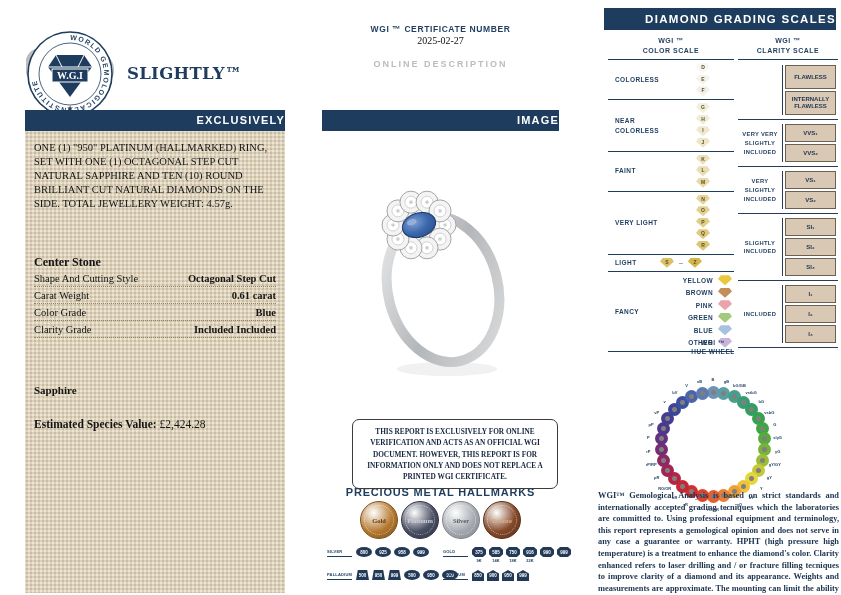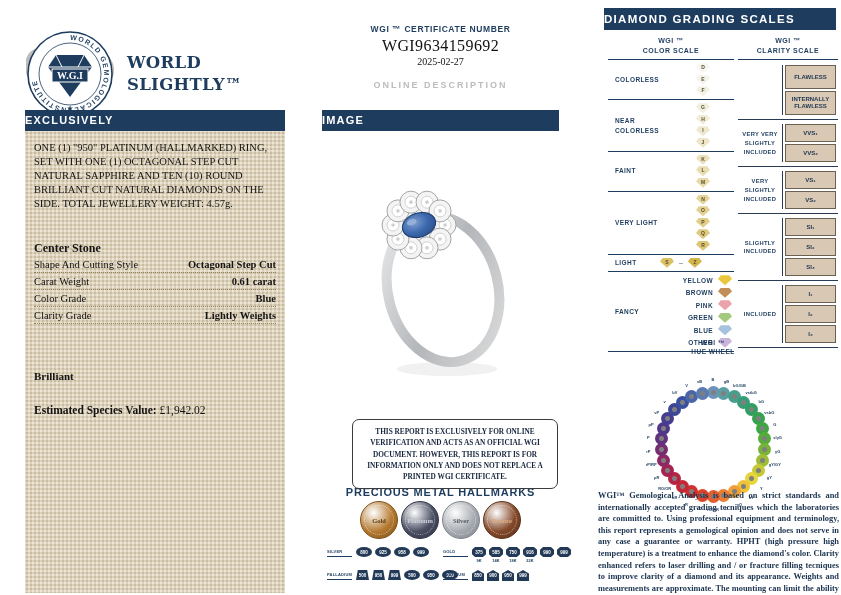--- a/index.html
+++ b/index.html
@@ -4,33 +4,33 @@
 <style>
   html,body{margin:0;padding:0;background:#888;}
   *,*::before,*::after{box-sizing:border-box;}
   #page{position:relative;width:841px;height:595px;background:#ffffff;overflow:hidden;
         font-family:"Liberation Sans",sans-serif;color:#1d3450;margin:0 auto;}
 
   
   #brand{position:absolute;left:26px;top:30px;width:280px;display:flex;align-items:center;}
   #brand-name{margin-left:13px;font-family:"DejaVu Serif",serif;font-weight:bold;
               font-size:16.5px;line-height:1.32;color:#1d3c5e;letter-spacing:.3px;}
-  .bar{position:absolute;background:#1d3c5e;color:#fff;font-weight:bold;text-align:left;}
+  .bar{position:absolute;background:#1d3c5e;color:#fff;font-weight:bold;text-align:right;}
   #desc-bar{left:25px;top:110px;width:260px;height:21px;line-height:21px;font-size:11px;letter-spacing:1.2px;}
   #image-bar{left:322px;top:110px;width:237px;height:21px;line-height:21px;font-size:11px;letter-spacing:1.2px;}
   #dgs-bar{left:604px;top:8px;width:232px;height:22px;line-height:22px;font-size:11.5px;letter-spacing:1.3px;}
 
   #left-panel{position:absolute;left:25px;top:131px;width:260px;height:462px;
       background-color:#ddd2bd;
       background-image:radial-gradient(circle,#c9bb9f .7px,transparent 1px),
                        radial-gradient(circle,#ede5d5 .7px,transparent 1px);
       background-size:4px 4px;background-position:0 0,2px 2px;
       padding:10px 9px;font-family:"Liberation Serif",serif;color:#141414;}
   #desc-body{font-size:10.5px;line-height:1.33;}
-  #cs-block{margin-top:30px;}
+  #cs-block{margin-top:44px;}
   #cs-heading{font-size:12px;font-weight:bold;}
   .cs-row{display:flex;justify-content:space-between;align-items:baseline;
           font-size:10.5px;padding:3px 0 2px 0;border-bottom:1px dotted #94835f;}
   .cs-value{font-weight:bold;}
   #comments{margin-top:46px;}
   #comments-heading{font-size:11px;font-weight:bold;margin-bottom:2px;}
   .comment-line{font-size:10.5px;line-height:1.45;}
   #retail{margin-top:22px;font-size:11.5px;}
   #retail-label{font-weight:bold;}
 
@@ -126,21 +126,20 @@
       <text font-size="7" font-weight="bold" fill="#1d3c5e" letter-spacing="1.3" font-family="Liberation Sans,sans-serif">
         <textPath href="#lgc">WORLD GEMOLOGICAL INSTITUTE</textPath>
       </text>
       <path d="M30,25 L58,25 L66,37 L44,67 L22,37 Z" fill="#1d3c5e"></path>
       <path d="M22,37 L66,37 M30,25 L36,37 M58,25 L52,37" stroke="#ffffff" stroke-width="1"></path>
       <rect x="26" y="39" width="36" height="13" fill="#1d3c5e" stroke="#ffffff" stroke-width="1"></rect>
       <text x="44" y="49" text-anchor="middle" font-size="10" font-weight="bold" fill="#ffffff" font-family="Liberation Serif,serif">W.G.I</text>
       <text x="44" y="81" text-anchor="middle" font-size="8" fill="#1d3c5e">★</text>
     </svg>
     <div id="brand-name">
-      <div>WORLD</div>
       <div>SLIGHTLY™</div>
     </div>
   </div>
 
   <div id="desc-bar" class="bar">EXCLUSIVELY</div>
 
   <div id="left-panel">
     <div id="desc-body">ONE (1) "950" PLATINUM (HALLMARKED) RING, SET WITH ONE (1) OCTAGONAL STEP CUT NATURAL SAPPHIRE AND TEN (10) ROUND BRILLIANT CUT NATURAL DIAMONDS ON THE SIDE. TOTAL JEWELLERY WEIGHT: 4.57g.</div>
     <div id="cs-block">
       <div id="cs-heading">Center Stone</div>
@@ -152,36 +151,35 @@
           <div class="cs-row">
             <span class="cs-label">Carat Weight</span>
             <span class="cs-value">0.61 carat</span>
           </div>
           <div class="cs-row">
             <span class="cs-label">Color Grade</span>
             <span class="cs-value">Blue</span>
           </div>
           <div class="cs-row">
             <span class="cs-label">Clarity Grade</span>
-            <span class="cs-value">Lightly Weights</span>
+            <span class="cs-value">Included Included</span>
           </div>
         </div>
     </div>
     <div id="comments">
-      <div id="comments-heading">Brilliant</div>
+      <div id="comments-heading">Sapphire</div>
     </div>
     <div id="retail">
       <span id="retail-label">Estimated Species Value:</span>
-      <span id="retail-value">£1,942.02</span>
+      <span id="retail-value">£2,424.28</span>
     </div>
   </div>
 
   <div id="cert-block">
     <div id="cert-label">WGI ™ CERTIFICATE NUMBER</div>
-    <div id="cert-number">WGI9634159692</div>
     <div id="cert-date">2025-02-27</div>
     <div id="ver-line1">ONLINE DESCRIPTION</div>
   </div>
 
   <div id="image-bar" class="bar">IMAGE</div>
 
   <div id="ring-area">
     <svg width="180" height="262" viewBox="0 0 180 262">
       <defs>
         <linearGradient id="band" x1="0" y1="0" x2="1" y2="1">

